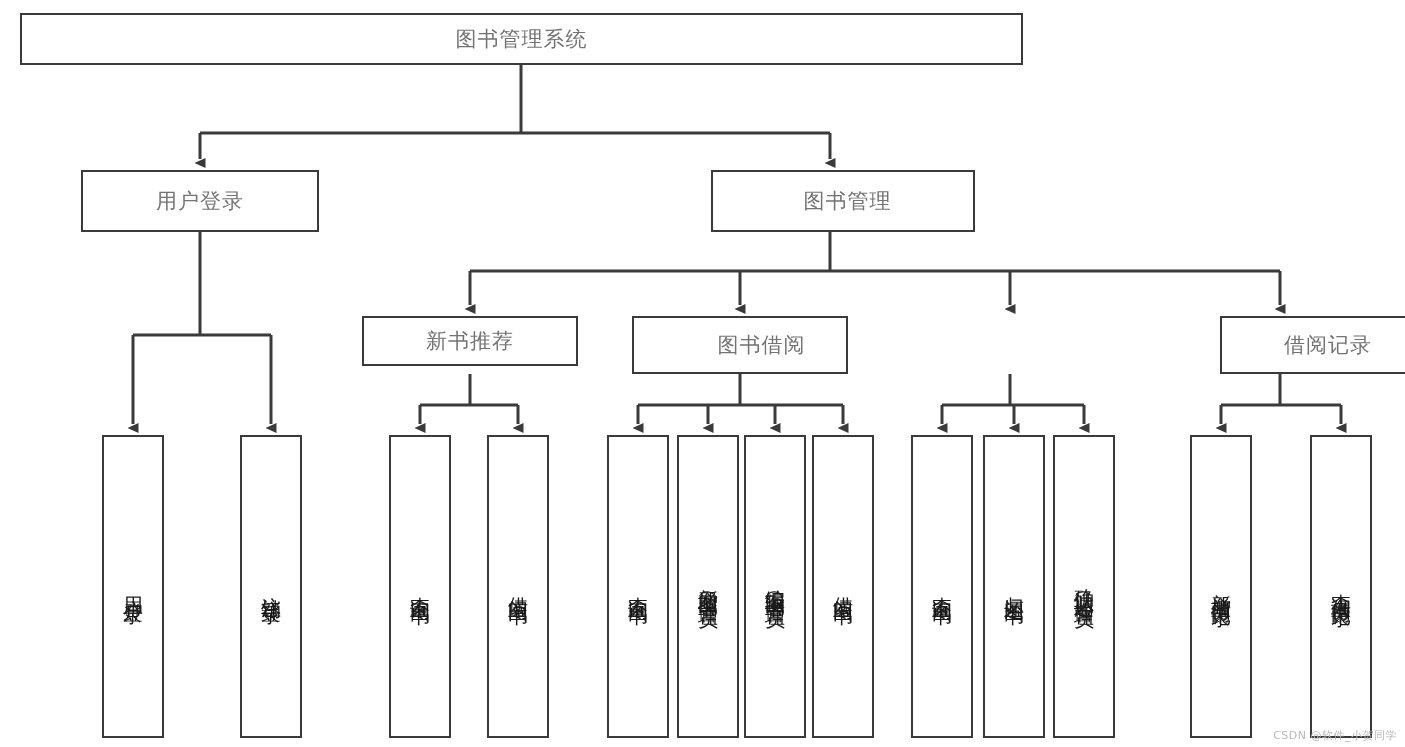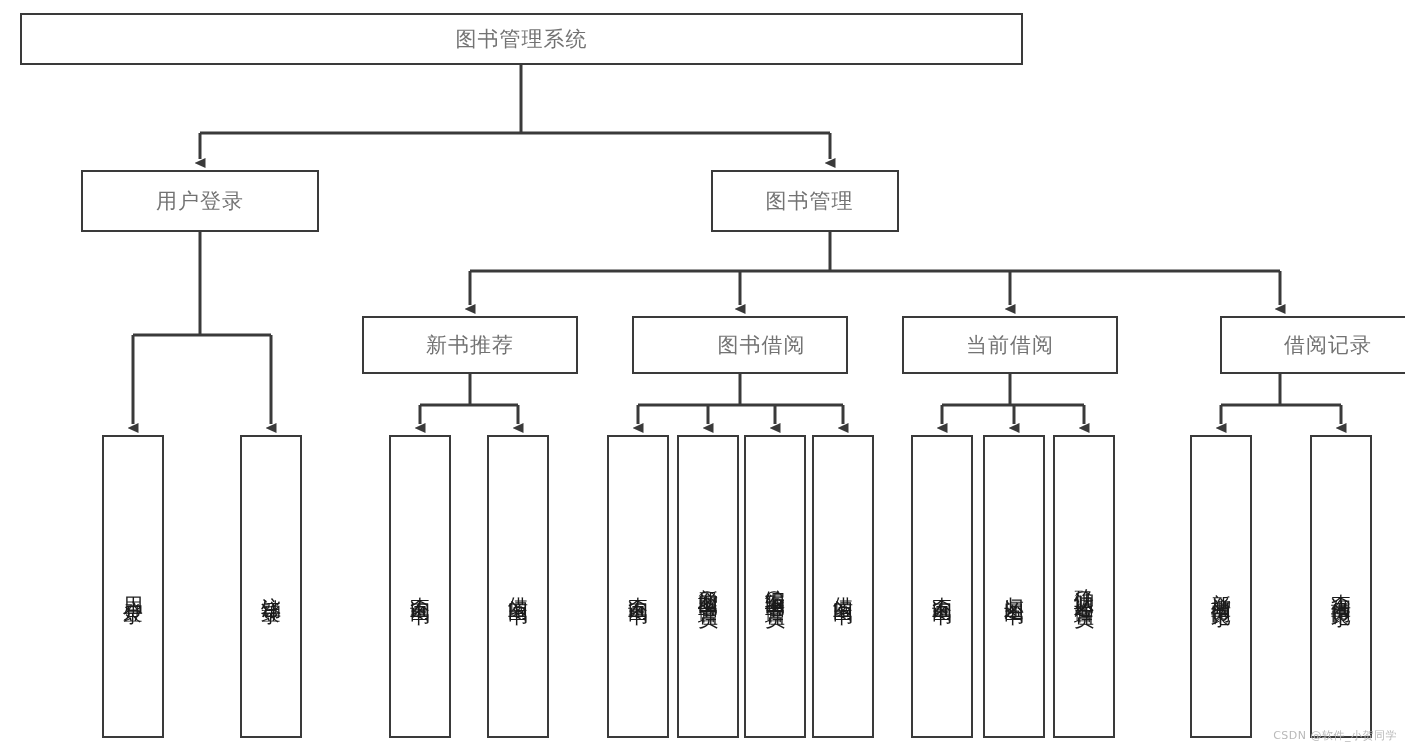--- a/index.html
+++ b/index.html
@@ -129,33 +129,30 @@
     </g>
   </svg>
 
   <div class="node" style="left:20px; top:13px; width:1003px; height:52px;">
     <span class="label">图书管理系统</span>
   </div>
 
   <div class="node" style="left:81px; top:170px; width:238px; height:62px;">
     <span class="label">用户登录</span>
   </div>
-  <div class="node" style="left:711px; top:170px; width:188px; height:62px;padding-left:9px;">
+  <div class="node" style="left:711px; top:170px; width:264px; height:62px;padding-left:9px;">
     <span class="label">图书管理</span>
   </div>
 
-  <div class="node" style="left:362px; top:316px; width:216px; height:58px;">
+  <div class="node" style="left:362px; top:316px; width:216px; height:50px;">
     <span class="label">新书推荐</span>
   </div>
   <div class="node" style="left:632px; top:316px; width:216px; height:58px;padding-left:43px;">
     <span class="label">图书借阅</span>
   </div>
-  <div class="node" style="left:902px; top:316px; width:216px; height:58px;">
-    <span class="label">当前借阅</span>
-  </div>
   <div class="node" style="left:1220px; top:316px; width:216px; height:58px;">
     <span class="label">借阅记录</span>
   </div>
 
   <div class="leaf" style="left:102px; top:435px; width:62px; height:303px;">
     <span class="vlabel">用户登录</span>
   </div>
   <div class="leaf" style="left:240px; top:435px; width:62px; height:303px;">
     <span class="vlabel">注销登录</span>
   </div>

